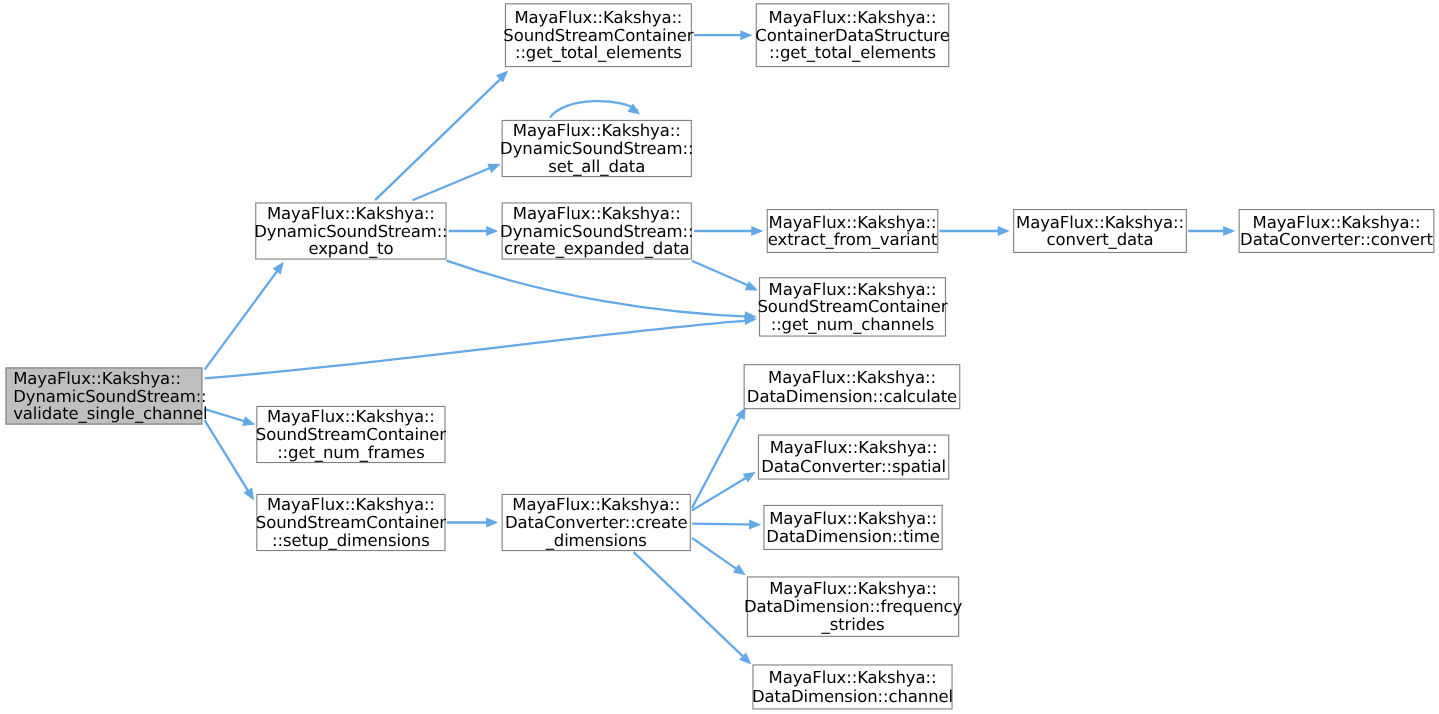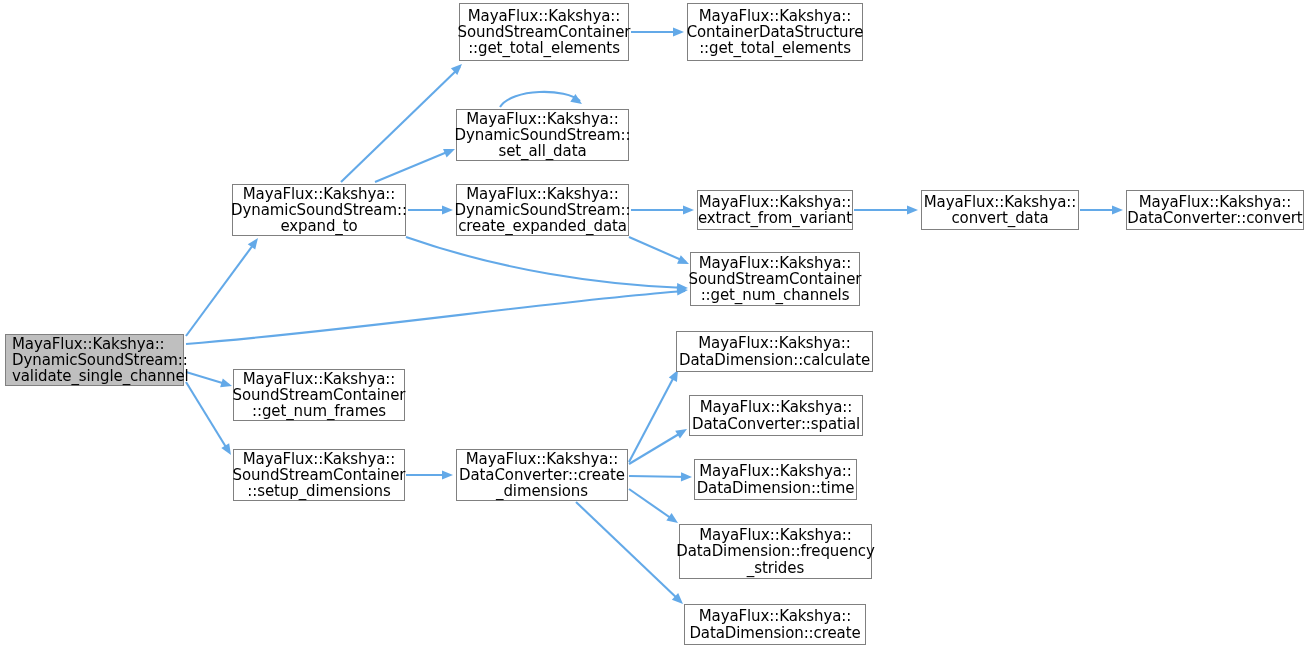--- a/index.html
+++ b/index.html
@@ -101,17 +101,17 @@
       <div class="node" style="left: 456px; top: 109px; width: 173px; height: 52px;"><span class="ln">MayaFlux::Kakshya::</span><span class="ln">DynamicSoundStream::</span><span class="ln">set_all_data</span></div>
       <div class="node" style="left: 456px; top: 184px; width: 173px; height: 52px;"><span class="ln">MayaFlux::Kakshya::</span><span class="ln">DynamicSoundStream::</span><span class="ln">create_expanded_data</span></div>
       <div class="node" style="left: 456px; top: 449px; width: 172px; height: 52px;"><span class="ln">MayaFlux::Kakshya::</span><span class="ln">DataConverter::create</span><span class="ln">_dimensions</span></div>
       <div class="node" style="left: 687px; top: 3px; width: 176px; height: 58px;"><span class="ln">MayaFlux::Kakshya::</span><span class="ln">ContainerDataStructure</span><span class="ln">::get_total_elements</span></div>
       <div class="node" style="left: 697px; top: 190px; width: 156px; height: 40px;"><span class="ln">MayaFlux::Kakshya::</span><span class="ln">extract_from_variant</span></div>
       <div class="node" style="left: 690px; top: 252px; width: 170px; height: 54px;"><span class="ln">MayaFlux::Kakshya::</span><span class="ln">SoundStreamContainer</span><span class="ln">::get_num_channels</span></div>
       <div class="node" style="left: 676px; top: 331px; width: 197px; height: 41px;"><span class="ln">MayaFlux::Kakshya::</span><span class="ln">DataDimension::calculate</span></div>
       <div class="node" style="left: 689px; top: 395px; width: 174px; height: 41px;"><span class="ln">MayaFlux::Kakshya::</span><span class="ln">DataConverter::spatial</span></div>
       <div class="node" style="left: 694px; top: 459px; width: 163px; height: 41px;"><span class="ln">MayaFlux::Kakshya::</span><span class="ln">DataDimension::time</span></div>
       <div class="node" style="left: 679px; top: 524px; width: 193px; height: 55px;"><span class="ln">MayaFlux::Kakshya::</span><span class="ln">DataDimension::frequency</span><span class="ln">_strides</span></div>
-      <div class="node" style="left: 684px; top: 604px; width: 182px; height: 41px;"><span class="ln">MayaFlux::Kakshya::</span><span class="ln">DataDimension::create</span></div>
+      <div class="node" style="left: 684px; top: 604px; width: 182px; height: 41px;"><span class="ln">MayaFlux::Kakshya::</span><span class="ln">DataDimension::channel</span></div>
       <div class="node" style="left: 921px; top: 190px; width: 158px; height: 40px;"><span class="ln">MayaFlux::Kakshya::</span><span class="ln">convert_data</span></div>
       <div class="node" style="left: 1126px; top: 190px; width: 178px; height: 40px;"><span class="ln">MayaFlux::Kakshya::</span><span class="ln">DataConverter::convert</span></div>
     </div>
 </div>
 
 </body></html>

